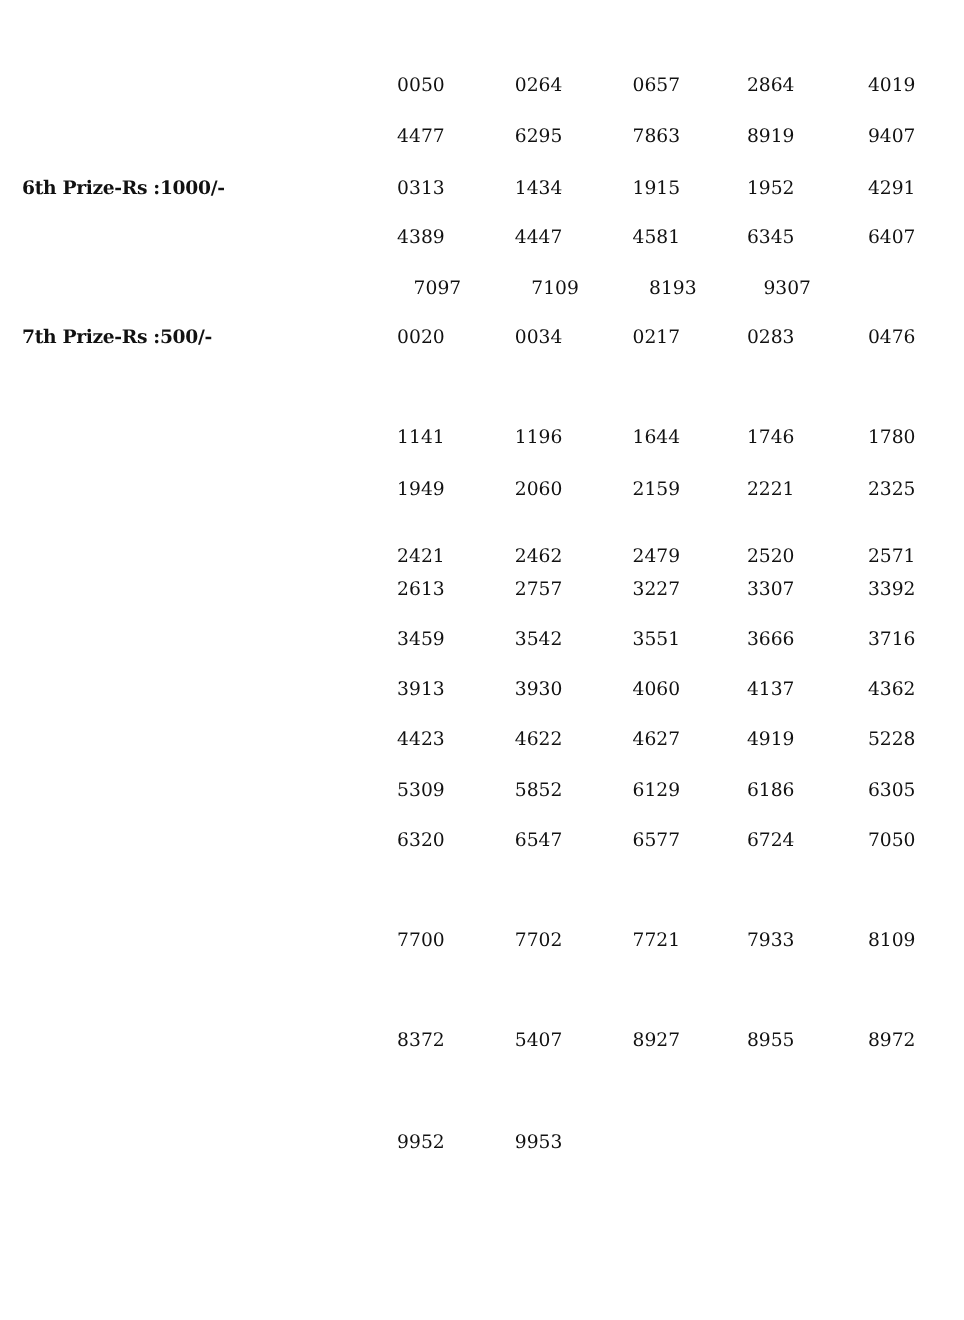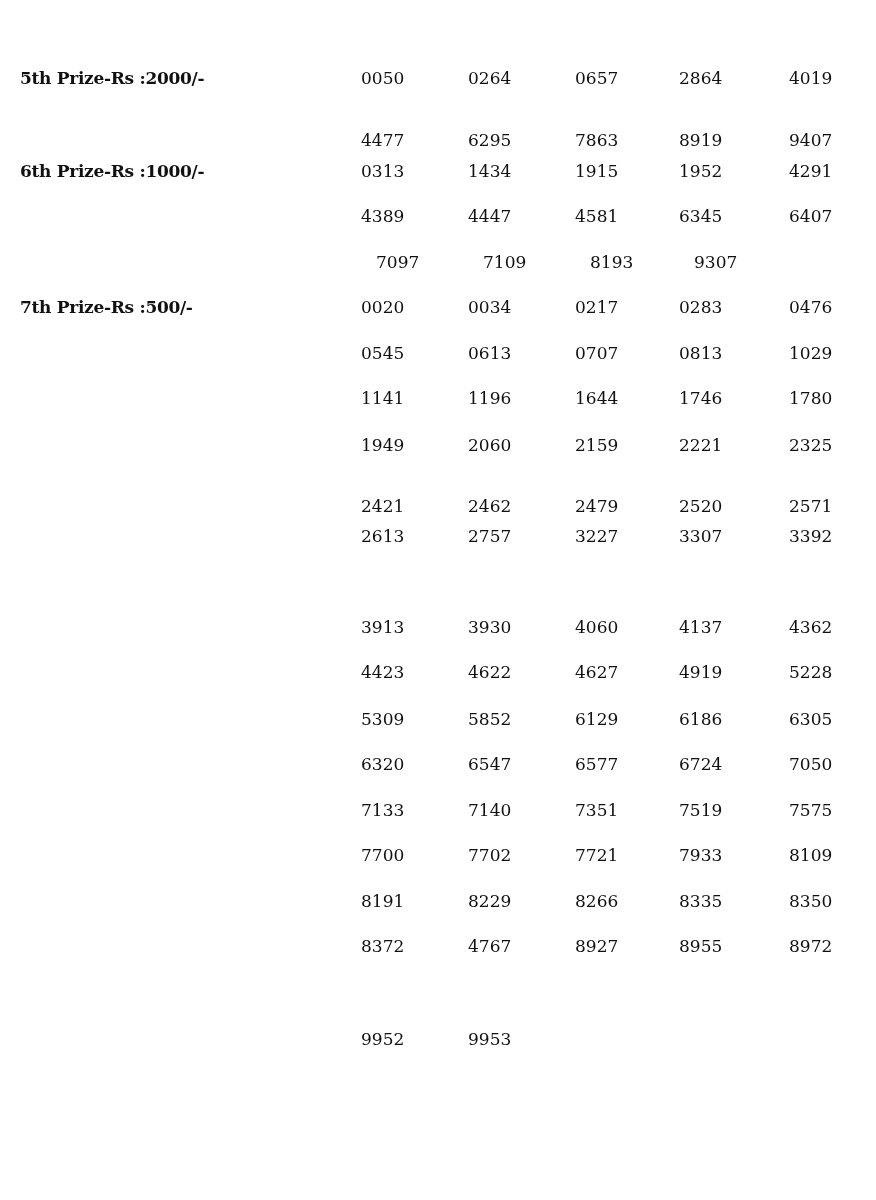--- a/index.html
+++ b/index.html
@@ -50,28 +50,27 @@
     .c2 { left: 575px; }
     .c3 { left: 679px; }
     .c4 { left: 789px; }
   </style>
 </head>
 <body>
 
 <div id="page">
 
   <div class="row" style="top:66px;">
-    <span class="label">5th Prize-Rs :2000/-</span>
     <span class="num c0">0050</span>
     <span class="num c1">0264</span>
     <span class="num c2">0657</span>
     <span class="num c3">2864</span>
     <span class="num c4">4019</span>
   </div>
-  <div class="row" style="top:112px;margin-top:16px;">
+  <div class="row" style="top:112px;">
     <span class="num c0">4477</span>
     <span class="num c1">6295</span>
     <span class="num c2">7863</span>
     <span class="num c3">8919</span>
     <span class="num c4">9407</span>
   </div>
 
   <div class="row" style="top:159px;">
     <span class="label">6th Prize-Rs :1000/-</span>
     <span class="num c0">0313</span>
@@ -96,27 +95,20 @@
   </div>
 
   <div class="row" style="top:295px;">
     <span class="label">7th Prize-Rs :500/-</span>
     <span class="num c0">0020</span>
     <span class="num c1">0034</span>
     <span class="num c2">0217</span>
     <span class="num c3">0283</span>
     <span class="num c4">0476</span>
   </div>
-  <div class="row" style="top:341px;">
-    <span class="num c0">0545</span>
-    <span class="num c1">0613</span>
-    <span class="num c2">0707</span>
-    <span class="num c3">0813</span>
-    <span class="num c4">1029</span>
-  </div>
   <div class="row" style="top:386px;">
     <span class="num c0">1141</span>
     <span class="num c1">1196</span>
     <span class="num c2">1644</span>
     <span class="num c3">1746</span>
     <span class="num c4">1780</span>
   </div>
   <div class="row" style="top:433px;">
     <span class="num c0">1949</span>
     <span class="num c1">2060</span>
@@ -130,20 +122,27 @@
     <span class="num c2">2479</span>
     <span class="num c3">2520</span>
     <span class="num c4">2571</span>
   </div>
   <div class="row" style="top:524px;">
     <span class="num c0">2613</span>
     <span class="num c1">2757</span>
     <span class="num c2">3227</span>
     <span class="num c3">3307</span>
     <span class="num c4">3392</span>
+  </div>
+  <div class="row" style="top:569px;">
+    <span class="num c0">3459</span>
+    <span class="num c1">3542</span>
+    <span class="num c2">3551</span>
+    <span class="num c3">3666</span>
+    <span class="num c4">3716</span>
   </div>
   <div class="row" style="top:615px;">
     <span class="num c0">3913</span>
     <span class="num c1">3930</span>
     <span class="num c2">4060</span>
     <span class="num c3">4137</span>
     <span class="num c4">4362</span>
   </div>
   <div class="row" style="top:660px;">
     <span class="num c0">4423</span>
@@ -159,44 +158,30 @@
     <span class="num c3">6186</span>
     <span class="num c4">6305</span>
   </div>
   <div class="row" style="top:752px;">
     <span class="num c0">6320</span>
     <span class="num c1">6547</span>
     <span class="num c2">6577</span>
     <span class="num c3">6724</span>
     <span class="num c4">7050</span>
   </div>
-  <div class="row" style="top:798px;">
-    <span class="num c0">7133</span>
-    <span class="num c1">7140</span>
-    <span class="num c2">7351</span>
-    <span class="num c3">7519</span>
-    <span class="num c4">7575</span>
-  </div>
   <div class="row" style="top:843px;padding-left:24px;">
     <span class="num c0">7700</span>
     <span class="num c1">7702</span>
     <span class="num c2">7721</span>
     <span class="num c3">7933</span>
     <span class="num c4">8109</span>
   </div>
-  <div class="row" style="top:889px;">
-    <span class="num c0">8191</span>
-    <span class="num c1">8229</span>
-    <span class="num c2">8266</span>
-    <span class="num c3">8335</span>
-    <span class="num c4">8350</span>
-  </div>
   <div class="row" style="top:934px;">
     <span class="num c0">8372</span>
-    <span class="num c1">4767</span>
+    <span class="num c1">5407</span>
     <span class="num c2">8927</span>
     <span class="num c3">8955</span>
     <span class="num c4">8972</span>
   </div>
   <div class="row" style="top:1027px;text-align:center;">
     <span class="num c0">9952</span>
     <span class="num c1">9953</span>
     <span class="num c2"></span>
     <span class="num c3"></span>
     <span class="num c4"></span>

